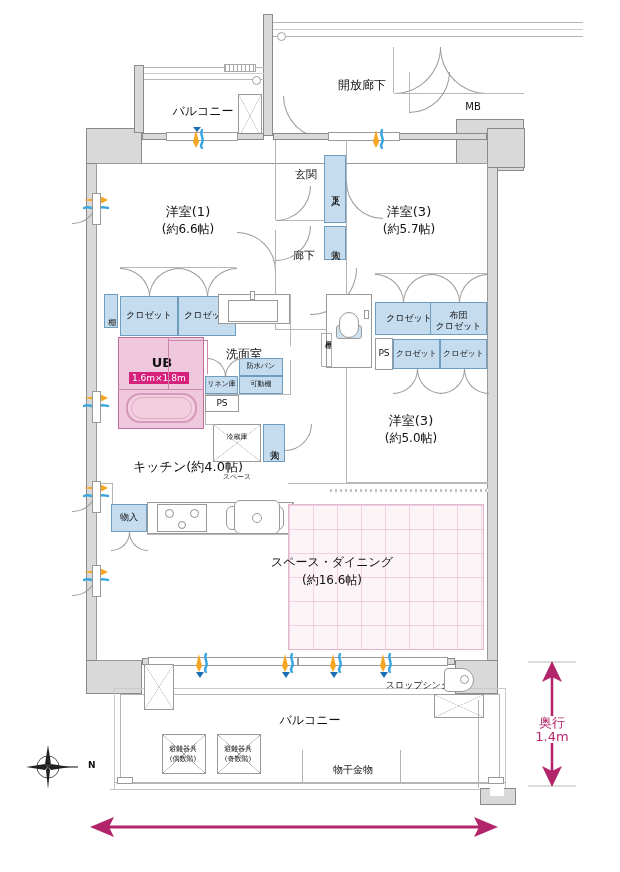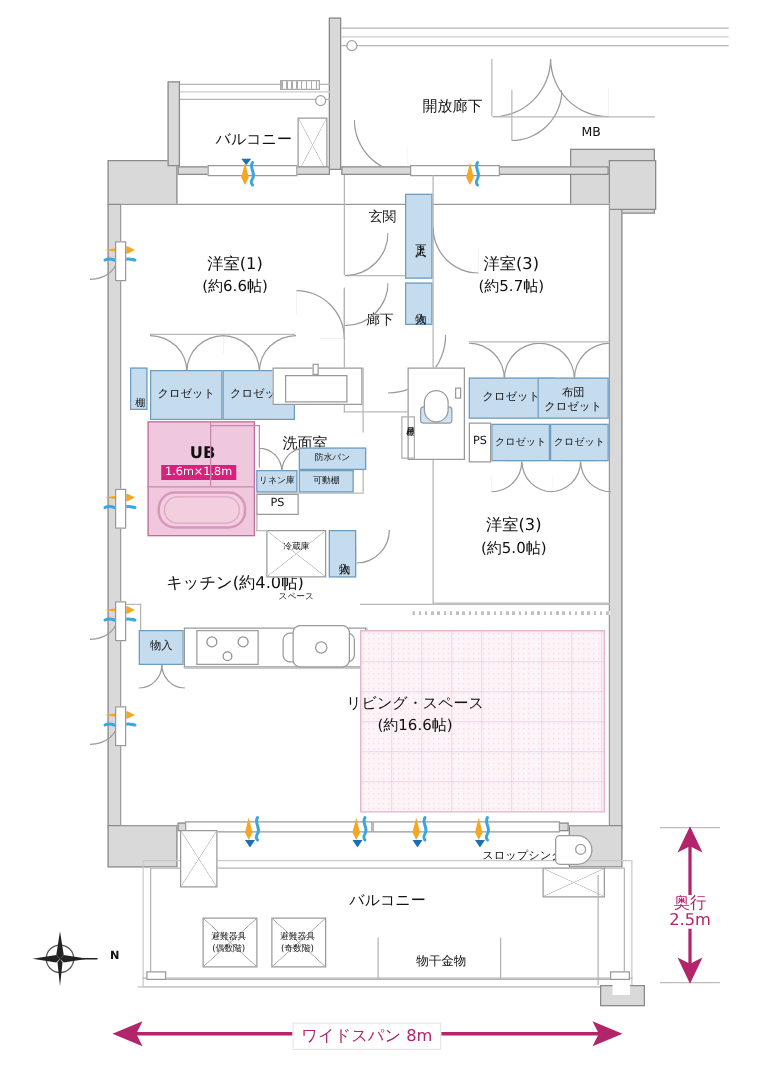--- a/index.html
+++ b/index.html
@@ -255,21 +255,21 @@
   <div class="abs fixt" style="left:218px;top:294px;width:72px;height:30px;"></div>
   <div class="abs fixt" style="left:228px;top:300px;width:50px;height:22px;"></div>
   <div class="abs fixt" style="left:250px;top:291px;width:5px;height:9px;"></div>
   <div class="abs vline" style="left:290px;top:294px;height:52px;"></div>
   <div class="abs vline" style="left:290px;top:360px;height:34px;"></div>
   <div class="abs hairline" style="left:205px;top:394px;width:86px;height:1px;"></div>
 
   <div class="abs closet" style="left:205px;top:376px;width:33px;height:18px;">
     <div class="t" style="font-size:7px;">リネン庫</div>
   </div>
-  <div class="abs closet" style="left:239px;top:358px;width:54px;height:18px;">
+  <div class="abs closet" style="left:239px;top:358px;width:44px;height:18px;">
     <div class="t" style="font-size:7px;">防水パン</div>
   </div>
   <div class="abs closet" style="left:239px;top:376px;width:44px;height:18px;">
     <div class="t" style="font-size:7px;">可動棚</div>
   </div>
   <div class="abs thin" style="left:205px;top:395px;width:34px;height:17px;"></div>
   <span class="lbl l9 c" style="left:222px;top:398px;">PS</span>
 
   <div class="swing sw-tr" style="left:207px;top:358px;width:18px;height:18px;"></div>
   <div class="swing sw-tl" style="left:225px;top:358px;width:18px;height:18px;"></div>
@@ -311,21 +311,21 @@
   <div class="abs" style="left:250px;top:514px;width:9px;height:9px;border:1px solid #8f8f8f;border-radius:50%;"></div>
   <div class="abs hairline" style="left:147px;top:534px;width:146px;height:1px;"></div>
   <div class="abs vline" style="left:293px;top:502px;height:33px;"></div>
 
   <div class="abs hairline" style="left:97px;top:483px;width:16px;height:1px;"></div>
   <div class="abs vline" style="left:112px;top:483px;height:21px;"></div>
   <div class="abs hairline" style="left:205px;top:424px;width:9px;height:1px;"></div>
   <div class="abs vline" style="left:205px;top:412px;height:13px;"></div>
 
   <div class="abs ldfloor" style="left:288px;top:504px;width:196px;height:146px;"></div>
-  <span class="lbl l12 c" style="left:332px;top:556px;">リビング・スペース</span>
+  <span class="lbl l12 c" style="left:332px;top:556px;">スペース・ダイニング</span>
   <span class="lbl l12 c" style="left:332px;top:574px;">(約16.6帖)</span>
 
   <div class="abs fixt fixt-r" style="left:234px;top:500px;width:46px;height:34px;"></div>
   <div class="abs" style="left:252px;top:513px;width:10px;height:10px;border:1px solid #9a9a9a;border-radius:50%;"></div>
 
   <div class="abs hairline" style="left:288px;top:483px;width:200px;height:1px;"></div>
   <div class="abs hairline" style="left:330px;top:489px;width:158px;height:3px;background:repeating-linear-gradient(to right,#c0c0c0 0 2px,#fff 2px 5px);"></div>
 
   <div class="abs wall-gray-nb" style="left:142px;top:658px;width:313px;height:7px;border:1px solid #8a8a8a;"></div>
   <div class="abs thin" style="left:148px;top:657px;width:150px;height:9px;"></div>
@@ -444,27 +444,24 @@
     <svg width="48" height="132" viewBox="0 0 48 132">
       <line x1="0" y1="4" x2="48" y2="4" stroke="#bdbdbd" stroke-width="1"></line>
       <line x1="0" y1="128" x2="48" y2="128" stroke="#bdbdbd" stroke-width="1"></line>
       <line x1="24" y1="10" x2="24" y2="122" stroke="#b3256b" stroke-width="2.6"></line>
       <path d="M24 3 L34 24 L24 19 L14 24 Z" fill="#b3256b"></path>
       <path d="M24 129 L34 108 L24 113 L14 108 Z" fill="#b3256b"></path>
     </svg>
   </div>
   <div class="dimtext" style="left:532px;top:700px;width:40px;text-align:center;line-height:1.05;margin-top:16px;">
     <div class="l13">奥行</div>
-    <div class="l13">2.5m</div>
+    <div class="l13">1.4m</div>
   </div>
 
   <div class="dim" style="left:88px;top:812px;width:412px;height:30px;">
     <svg width="412" height="30" viewBox="0 0 412 30">
       <line x1="14" y1="15" x2="398" y2="15" stroke="#b3256b" stroke-width="2.8"></line>
       <path d="M2 15 L26 5 L21 15 L26 25 Z" fill="#b3256b"></path>
       <path d="M410 15 L386 5 L391 15 L386 25 Z" fill="#b3256b"></path>
     </svg>
   </div>
-  <div class="dimtext l13" style="left:234px;top:818px;padding:1px 6px;border:1px solid #e8e8e8;">
-    <span>ワイドスパン  8m</span>
-  </div>
 
 </div>
 
 </body></html>

